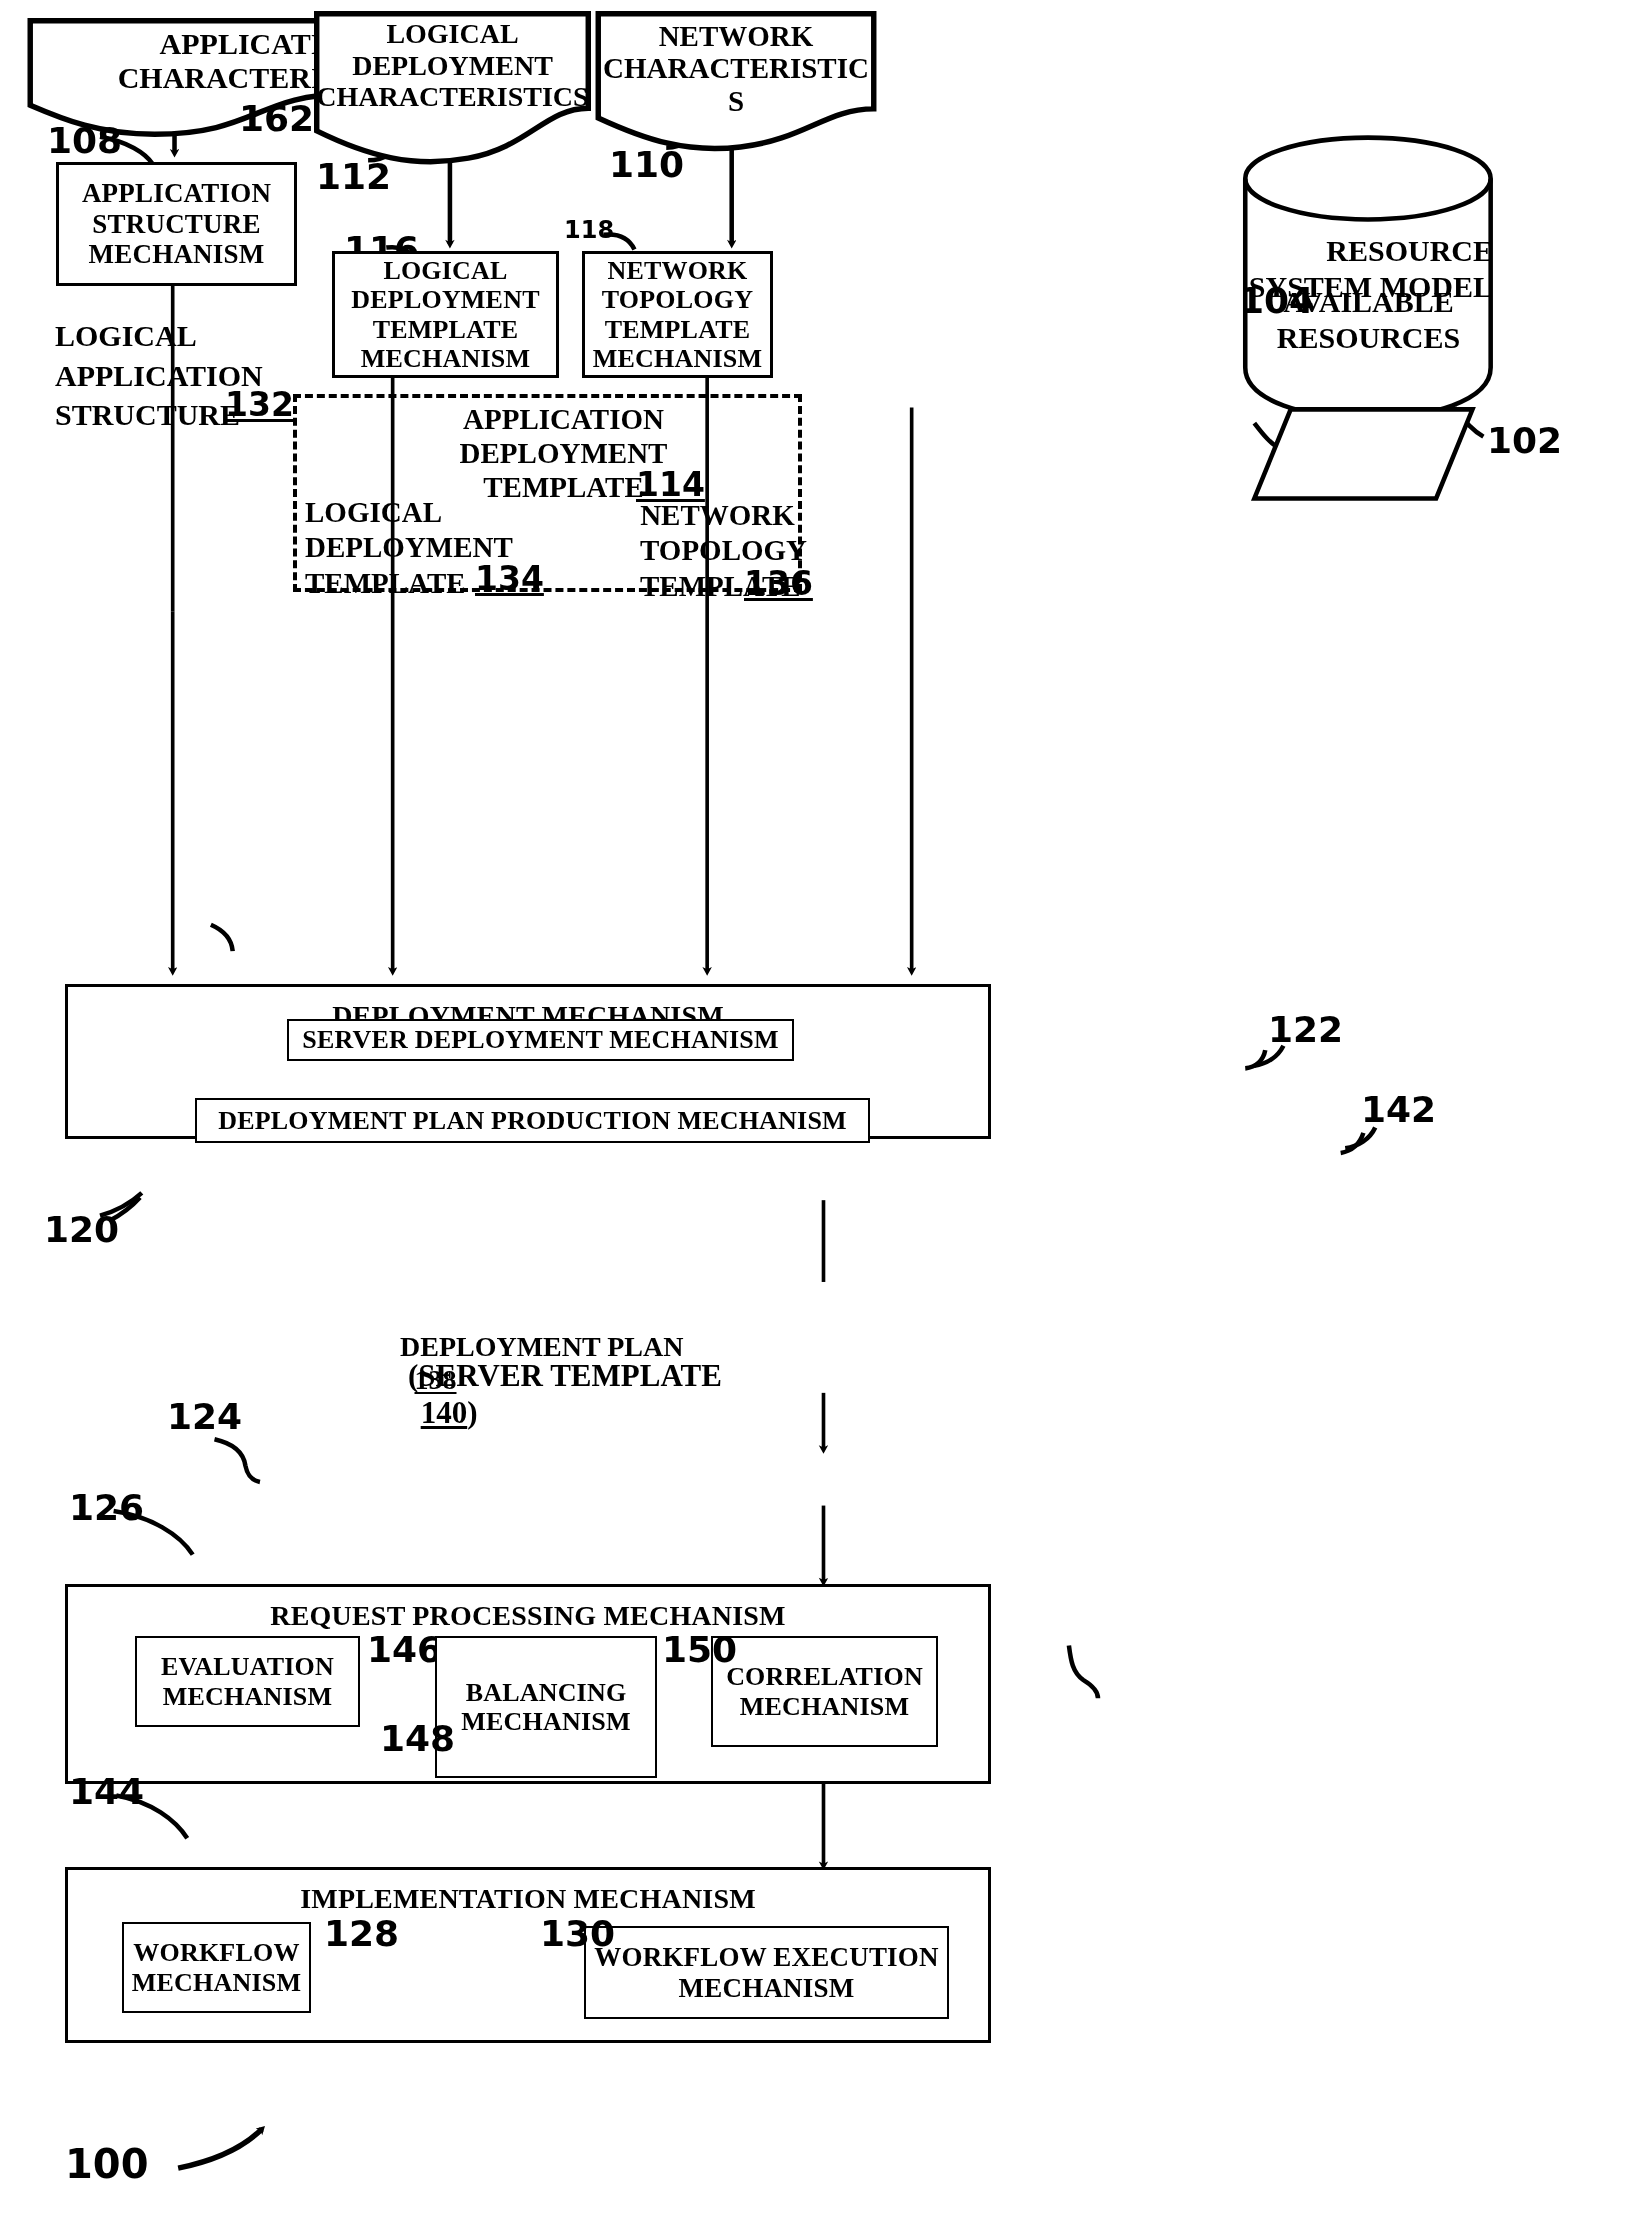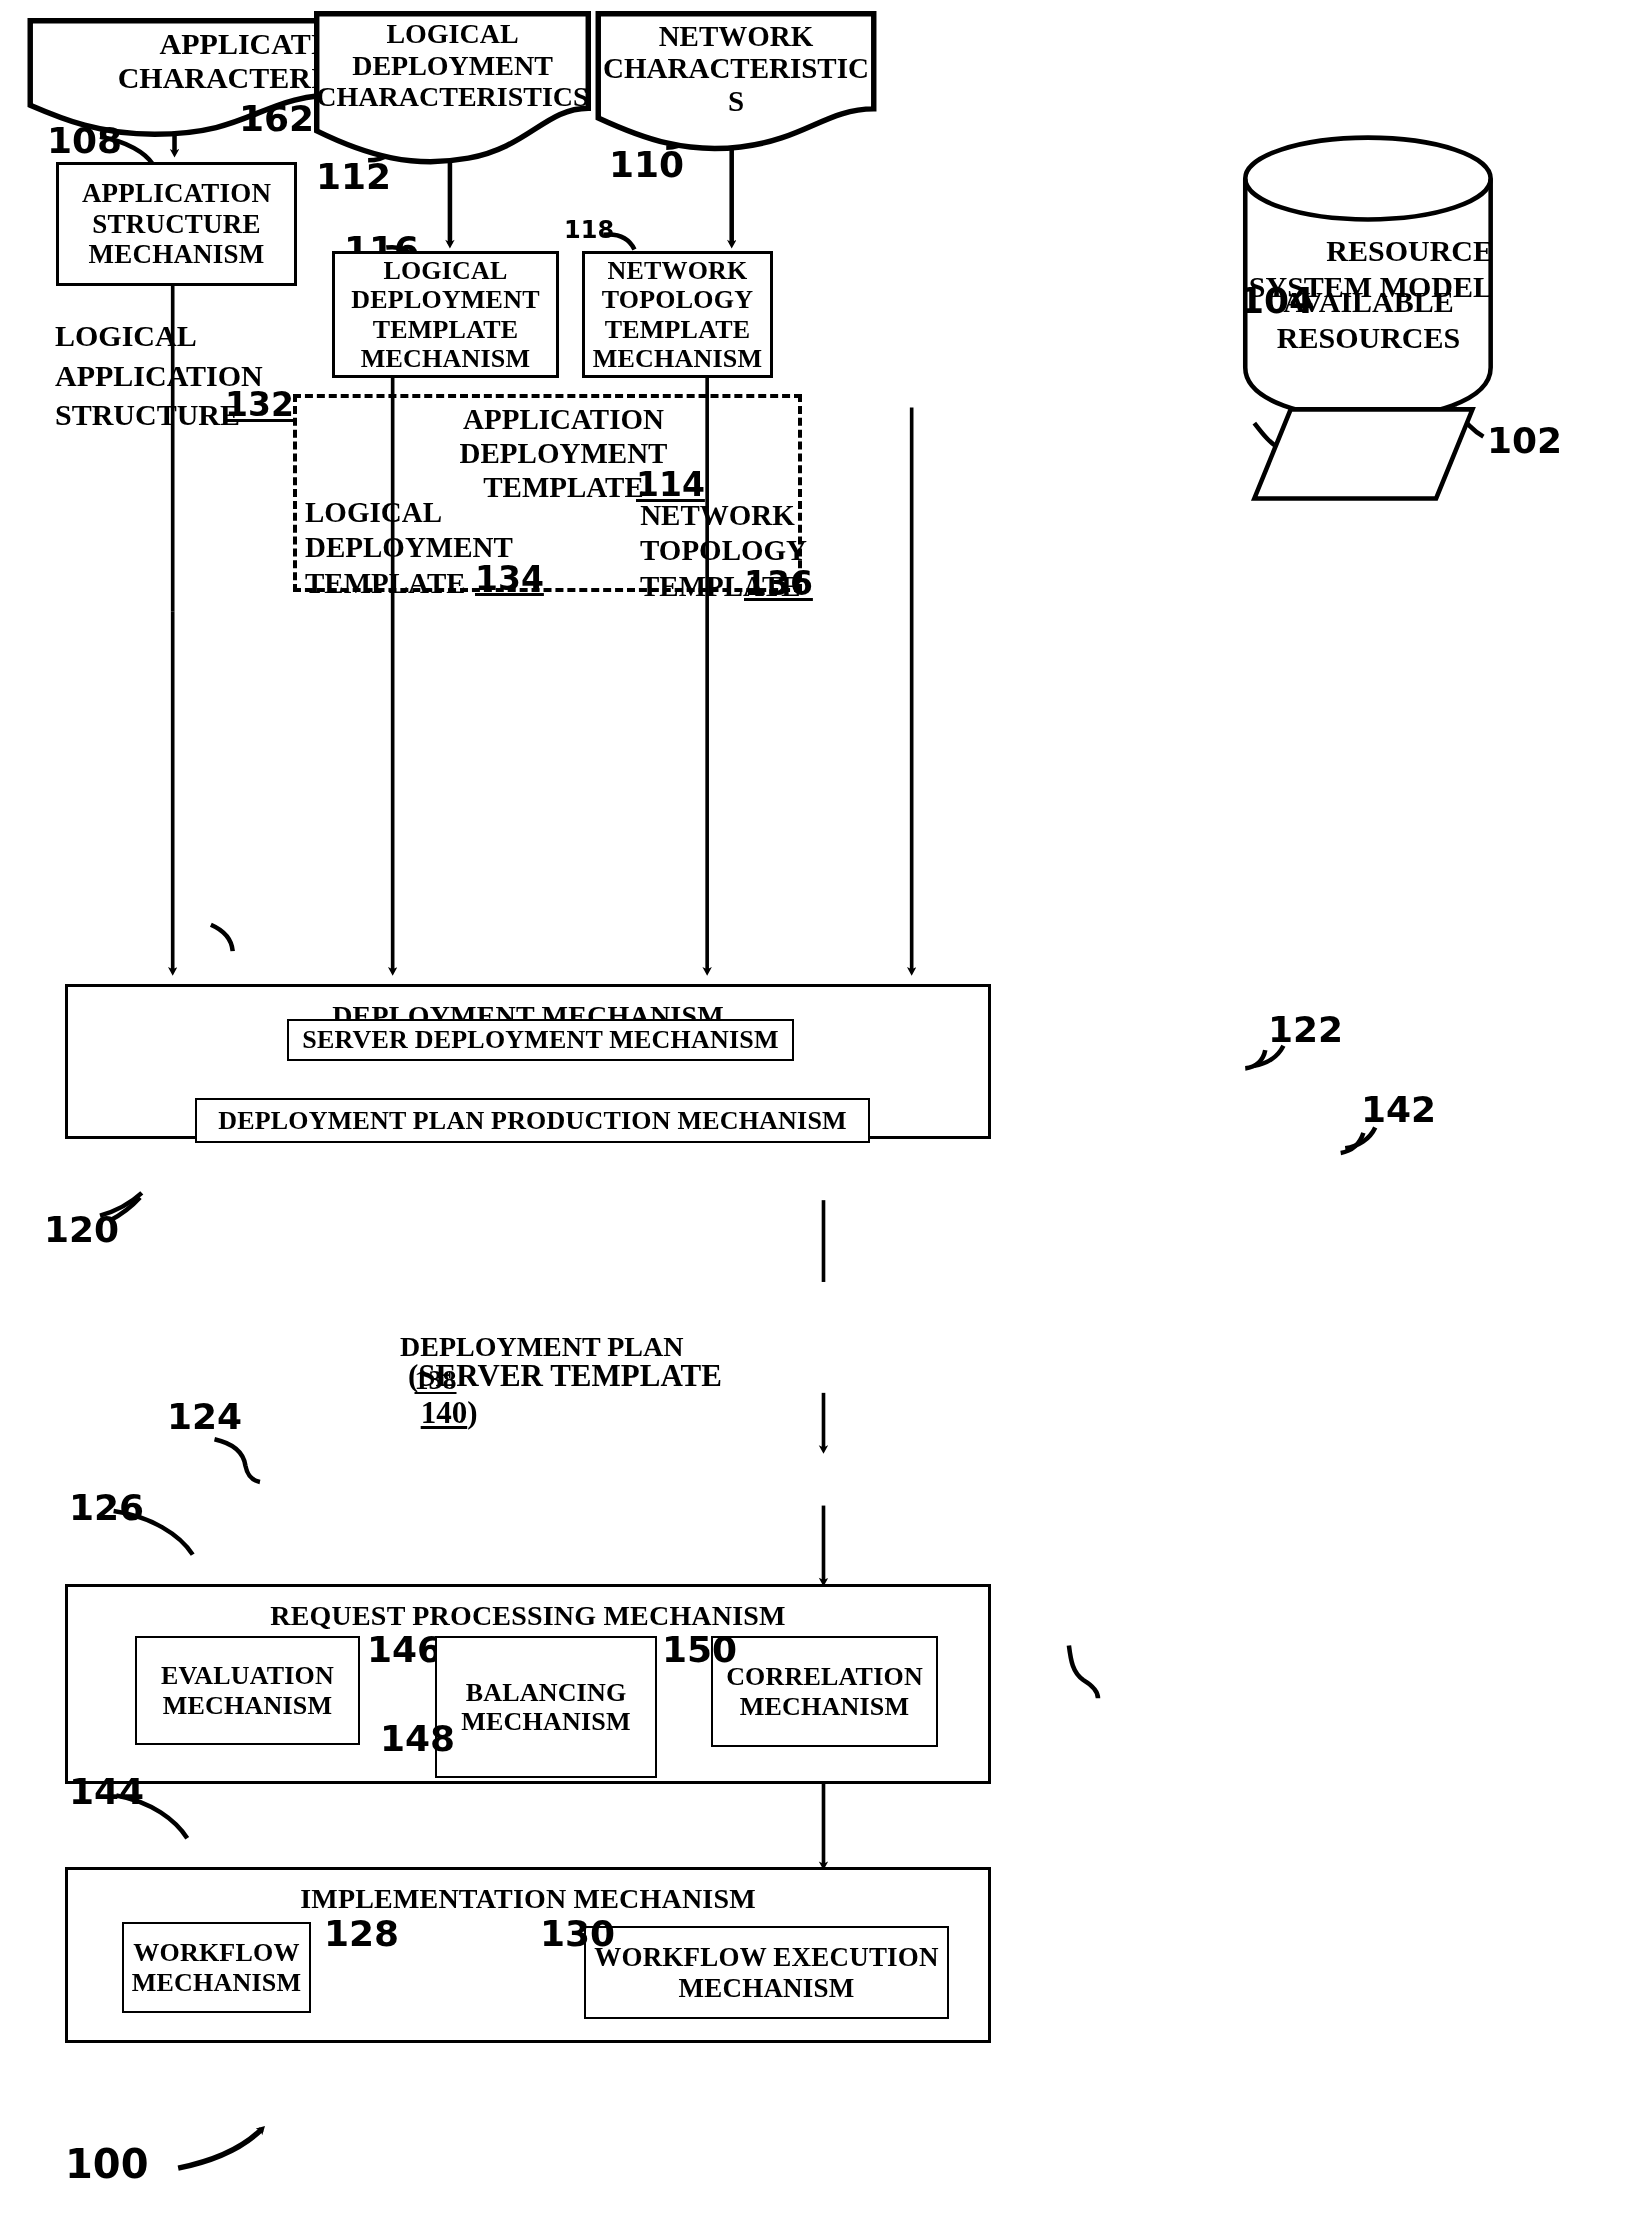--- a/index.html
+++ b/index.html
@@ -289,21 +289,21 @@
     <span class="uline" style="margin-left:12.7px;">140</span><span>)</span>
   </div>
 
   <div class="ref" style="left:167px;top:1396px;font-size:36px;">124</div>
 
   <div class="ref" style="left:69px;top:1487px;font-size:36px;">126</div>
   <div class="node boxed" style="left:65px;top:1584px;width:926px;height:200px;justify-content:flex-start;">
     <span style="font-size:28px;margin-top:12.7px;">REQUEST PROCESSING MECHANISM</span>
   </div>
 
-  <div class="node boxed-thin" style="left:135px;top:1636px;width:225px;height:109px;font-size:26px;">
+  <div class="node boxed-thin" style="left:135px;top:1636px;width:225px;height:91px;font-size:26px;">
     <span style="white-space:pre-line;">EVALUATION
 MECHANISM</span>
   </div>
   <div class="ref" style="left:367px;top:1629px;font-size:36px;">146</div>
 
   <div class="node boxed-thin" style="left:435px;top:1636px;width:222px;height:142px;font-size:26px;">
     <span style="white-space:pre-line;">BALANCING
 MECHANISM</span>
   </div>
   <div class="ref" style="left:380px;top:1718px;font-size:36px;">148</div>

